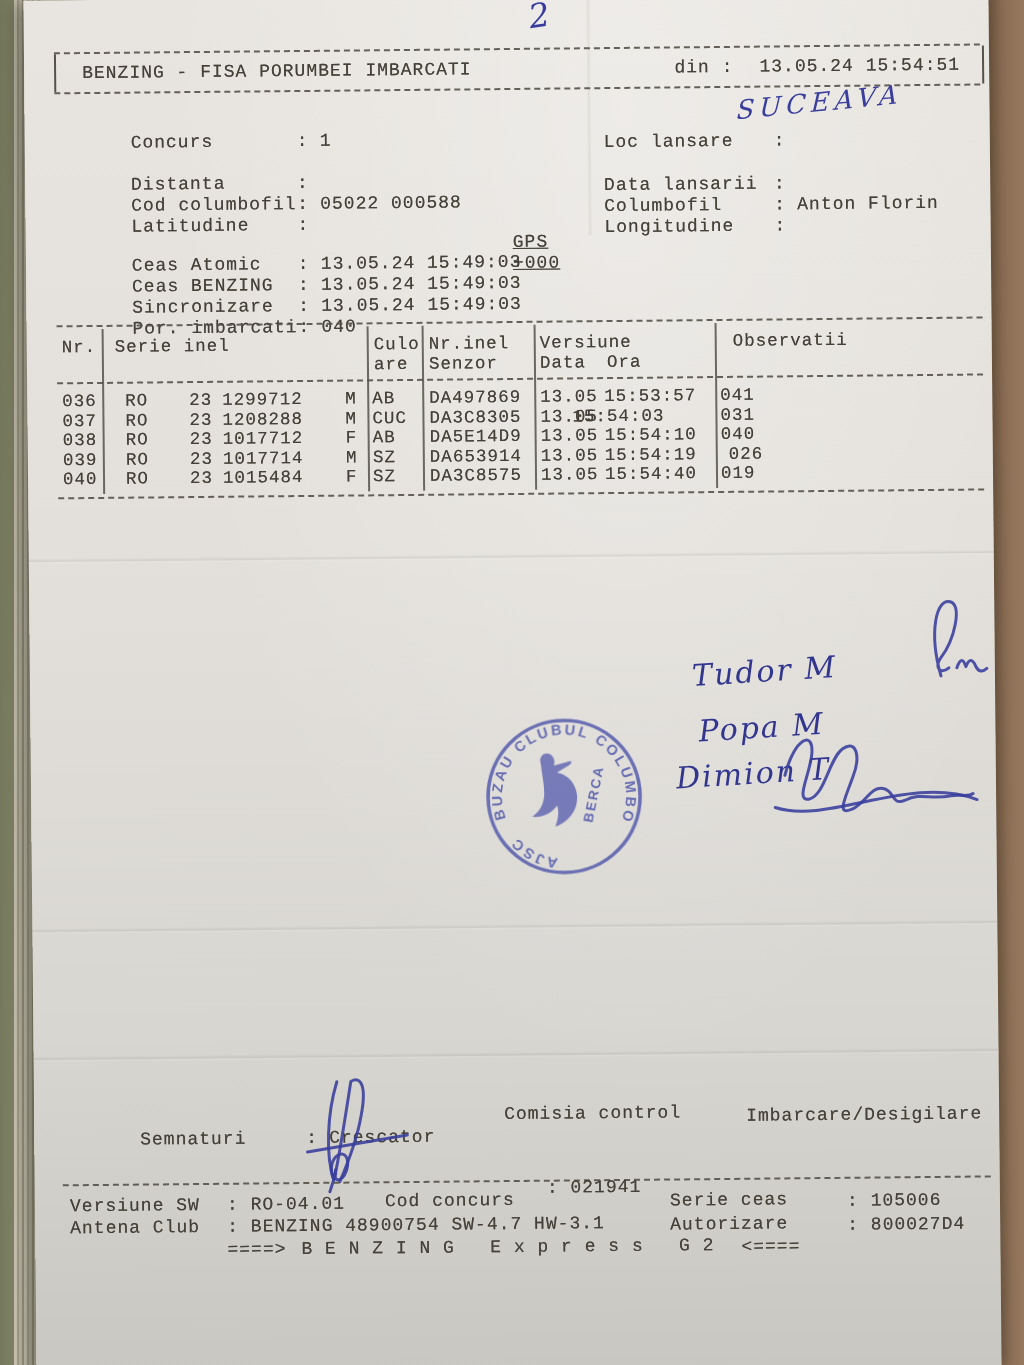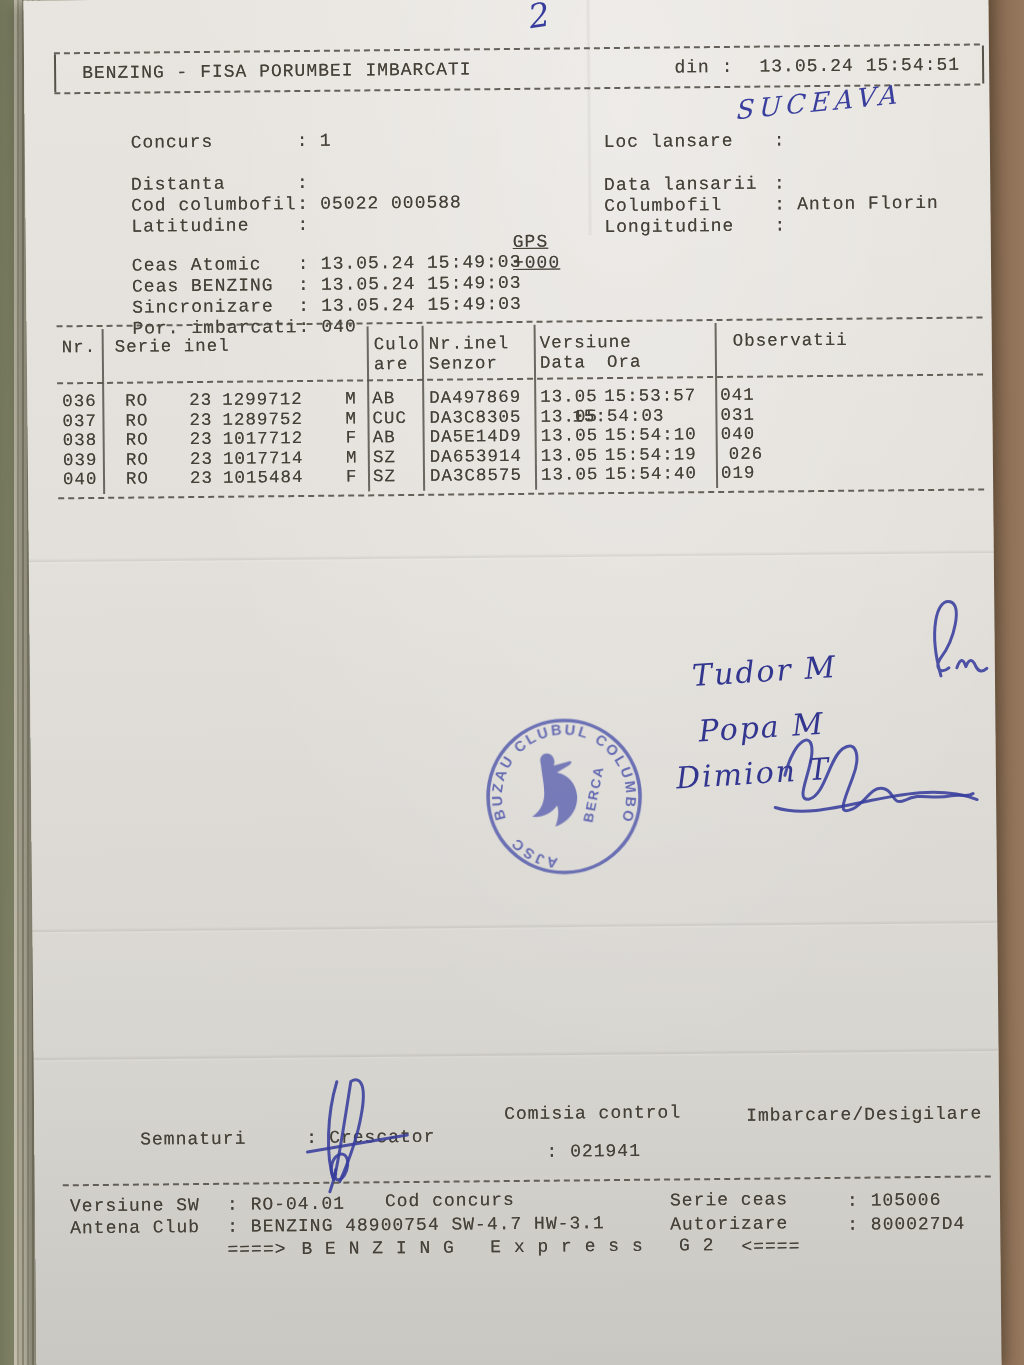--- a/index.html
+++ b/index.html
@@ -170,21 +170,21 @@
         <span class="c" style="left:315px">AB</span>
         <span class="c" style="left:372px">DA497869</span>
         <span class="c" style="left:483px">13.05</span>
         <span class="c" style="left:547px">15:53:57</span>
         <span class="c" style="left:663px">041</span>
       </div>
       <div class="tr" style="top:85.5px">
         <span class="c" style="left:5px">037</span>
         <span class="c" style="left:68px">RO</span>
         <span class="c" style="left:132px">23</span>
-        <span class="c" style="left:165px">1289752</span>
+        <span class="c" style="left:165px">1208288</span>
         <span class="c" style="left:288px">M</span>
         <span class="c" style="left:315px">CUC</span>
         <span class="c" style="left:372px">DA3C8305</span>
         <span class="c" style="left:483px">13.05</span>
         <span class="c" style="left:515px">15:54:03</span>
         <span class="c" style="left:663px">031</span>
       </div>
       <div class="tr" style="top:105px">
         <span class="c" style="left:5px">038</span>
         <span class="c" style="left:68px">RO</span>
@@ -261,21 +261,21 @@
       <path d="M48 8 C38 40 36 82 44 106 C48 94 56 44 62 8 C72 2 78 12 72 42 C68 64 58 90 50 108"></path>
       <path d="M18 78 L118 62"></path>
       <path d="M44 106 C34 82 60 70 58 92 C56 108 42 112 46 96 M46 100 L40 118"></path>
     </svg>
 
     <div class="dash" style="left:28px;top:1184px;width:928px"></div>
 
     <div class="t" style="left:35px;top:1196px">Versiune SW</div>
     <div class="t" style="left:192px;top:1196px">: RO-04.01</div>
     <div class="t" style="left:350px;top:1194px">Cod concurs</div>
-    <div class="t" style="left:512px;top:1146px">: 021941</div>
+    <div class="t" style="left:512px;top:1182px">: 021941</div>
     <div class="t" style="left:635px;top:1196px">Serie ceas</div>
     <div class="t" style="left:812px;top:1198px">: 105006</div>
 
     <div class="t" style="left:35px;top:1218px">Antena Club</div>
     <div class="t" style="left:192px;top:1218px">: BENZING 48900754 SW-4.7 HW-3.1</div>
     <div class="t" style="left:635px;top:1220px">Autorizare</div>
     <div class="t" style="left:812px;top:1222px">: 800027D4</div>
 
     <div class="t" style="left:192px;top:1241px">====&gt;</div>
     <div class="t" style="left:266px;top:1241px">B E N Z I N G   E x p r e s s   G 2</div>

